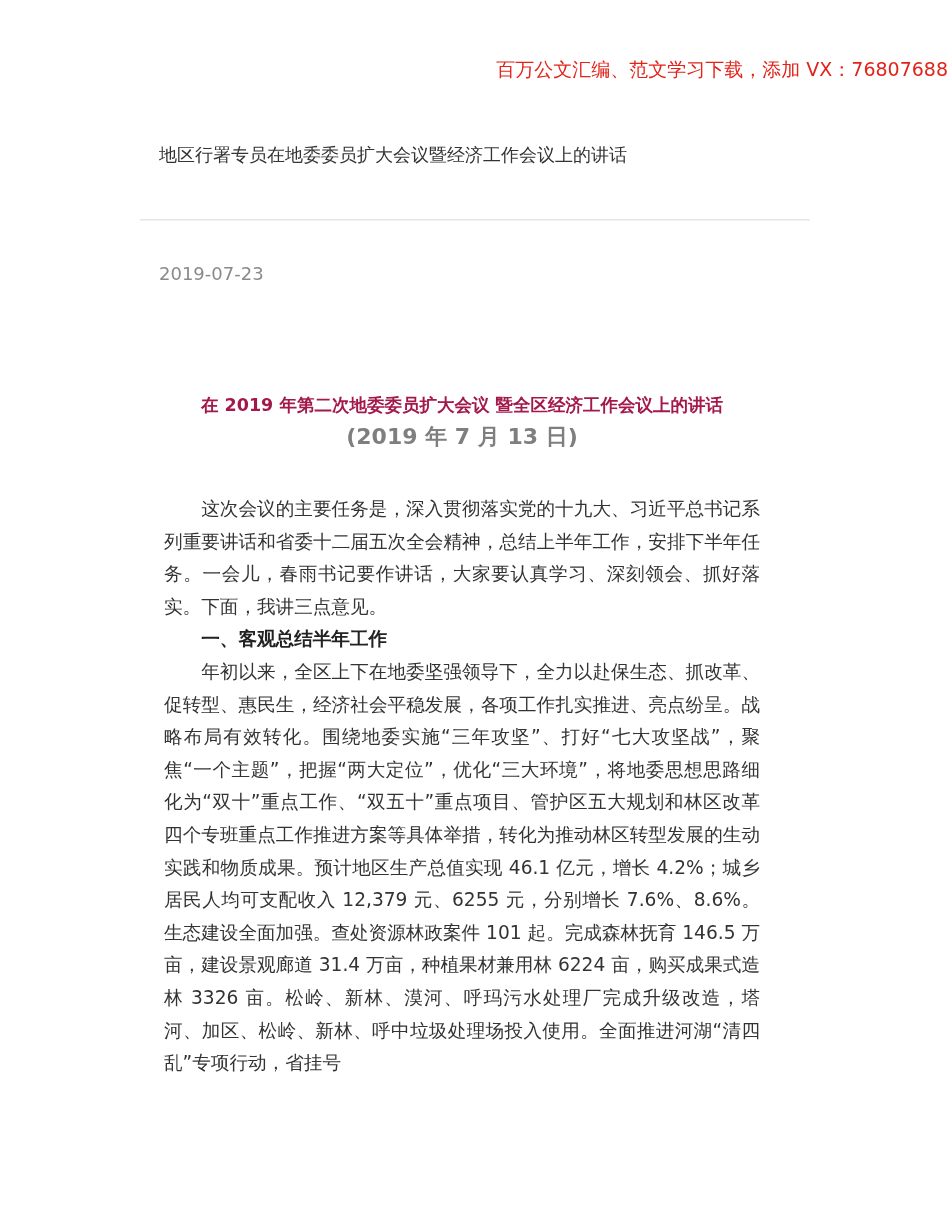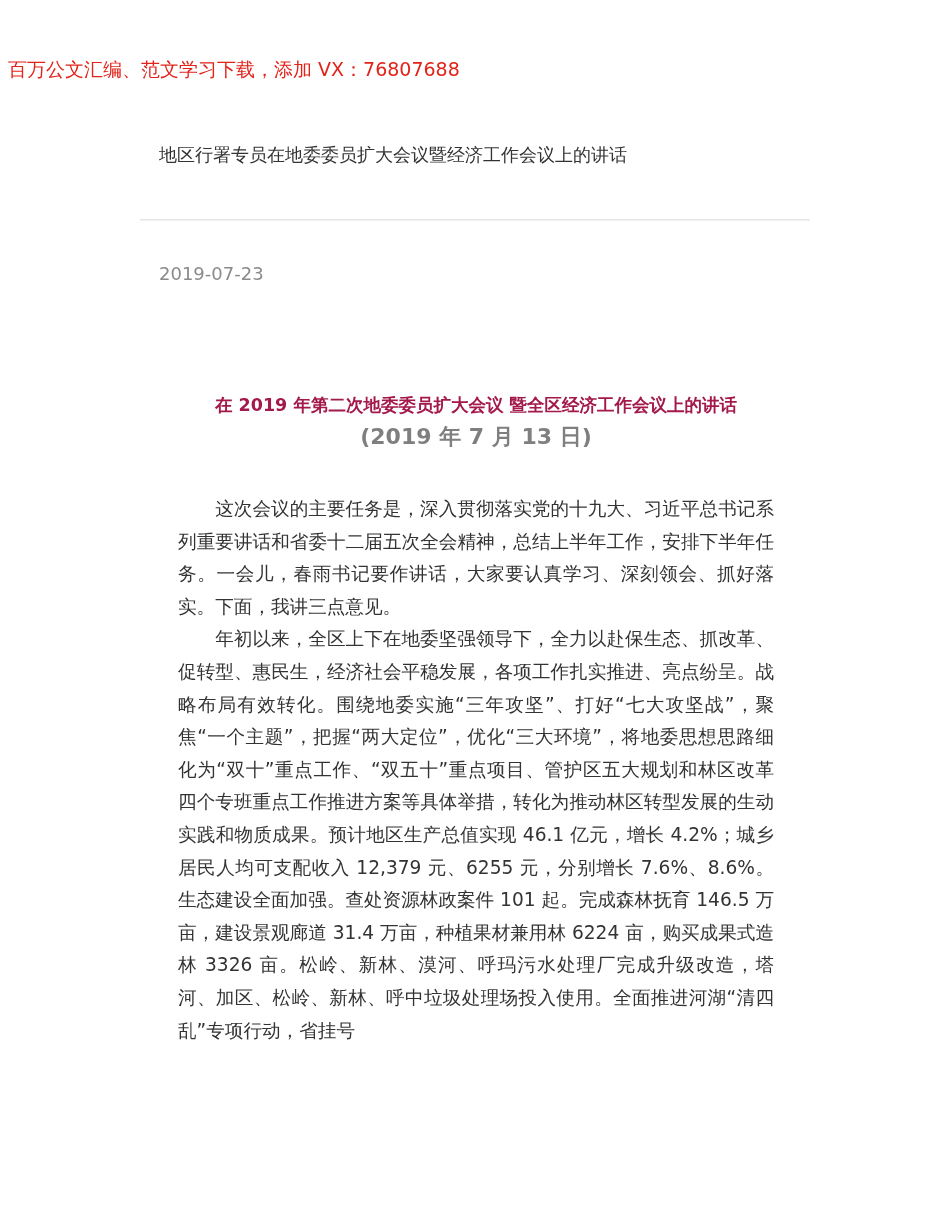--- a/index.html
+++ b/index.html
@@ -13,21 +13,21 @@
       position: relative;
       overflow: hidden;
       font-family: "DejaVu Sans", "Liberation Sans", sans-serif;
       color: #333333;
     }
     .watermark {
       position: absolute;
       top: 55px;
       left: 8px;
       width: 940px;
-      text-align: left;
+      text-align: right;
       font-size: 19px;
       line-height: 28px;
       color: #e2231a;
       letter-spacing: 0px;
     }
     .article-header {
       position: absolute;
       top: 136px;
       left: 140px;
       width: 670px;
@@ -53,21 +53,21 @@
       position: absolute;
       top: 262px;
       left: 159px;
       font-size: 18px;
       line-height: 24px;
       color: #8a8a8a;
     }
     .doc {
       position: absolute;
       top: 390px;
-      left: 178px;
+      left: 164px;
       width: 596px;
     }
     .doc-title {
       margin: 0;
       text-align: center;
       font-size: 17.5px;
       line-height: 30px;
       font-weight: bold;
       color: #a3194b;
       white-space: nowrap;
@@ -111,15 +111,16 @@
 <div class="divider"></div>
 
 <div class="publish-date">2019-07-23</div>
 
 <main class="doc">
   <h2 class="doc-title">在 2019 年第二次地委委员扩大会议 暨全区经济工作会议上的讲话</h2>
   <div class="doc-date">(2019 年 7 月 13 日)</div>
 
   <div class="doc-body">
     <p class="indent">这次会议的主要任务是，深入贯彻落实党的十九大、习近平总书记系列重要讲话和省委十二届五次全会精神，总结上半年工作，安排下半年任务。一会儿，春雨书记要作讲话，大家要认真学习、深刻领会、抓好落实。下面，我讲三点意见。</p>
+    <p class="section-heading">一、客观总结半年工作</p>
     <p class="indent">年初以来，全区上下在地委坚强领导下，全力以赴保生态、抓改革、促转型、惠民生，经济社会平稳发展，各项工作扎实推进、亮点纷呈。战略布局有效转化。围绕地委实施“三年攻坚”、打好“七大攻坚战”，聚焦“一个主题”，把握“两大定位”，优化“三大环境”，将地委思想思路细化为“双十”重点工作、“双五十”重点项目、管护区五大规划和林区改革四个专班重点工作推进方案等具体举措，转化为推动林区转型发展的生动实践和物质成果。预计地区生产总值实现 46.1 亿元，增长 4.2%；城乡居民人均可支配收入 12,379 元、6255 元，分别增长 7.6%、8.6%。生态建设全面加强。查处资源林政案件 101 起。完成森林抚育 146.5 万亩，建设景观廊道 31.4 万亩，种植果材兼用林 6224 亩，购买成果式造林 3326 亩。松岭、新林、漠河、呼玛污水处理厂完成升级改造，塔河、加区、松岭、新林、呼中垃圾处理场投入使用。全面推进河湖“清四乱”专项行动，省挂号</p>
   </div>
 </main>
 
 </body></html>

